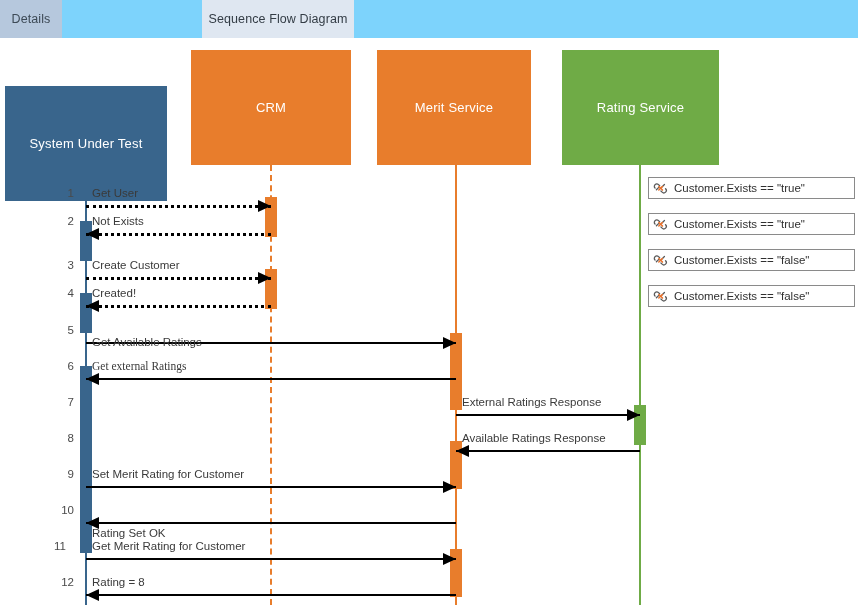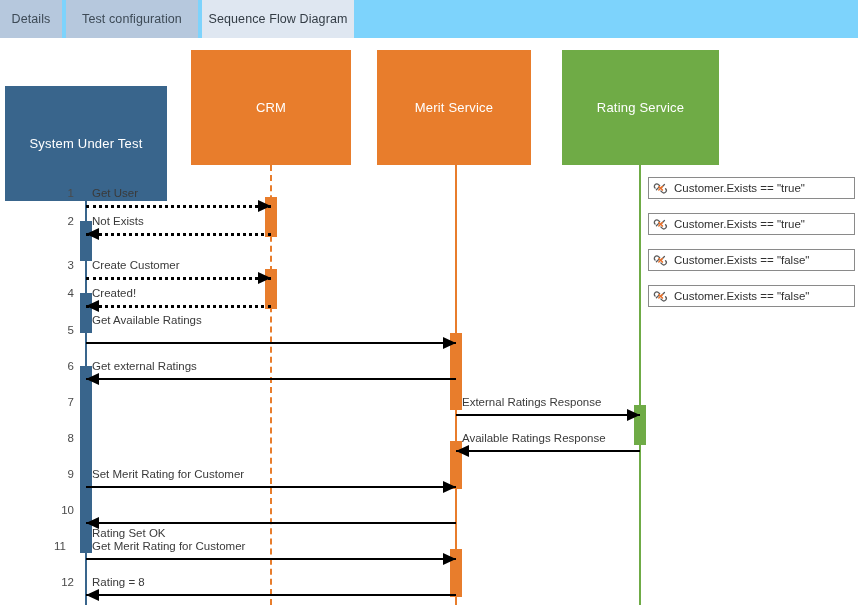--- a/index.html
+++ b/index.html
@@ -84,21 +84,20 @@
   }
   .annicon { width: 15px; height: 15px; flex: 0 0 15px; display:block; }
 </style>
 </head>
 <body>
 
 <div id="root">
 
   <div class="tabbar" id="tabbar">
       <div class="tab inactive" style="left: 0px; width: 62px;">Details</div>
-      <div class="tab inactive" style="left: 66px; width: 132px;">Test configuration</div>
       <div class="tab active" style="left: 202px; width: 152px;">Sequence Flow Diagram</div>
     </div>
 
   <div id="canvas">
       <div class="lifeline " style="left: 85px; top: 165px; height: 440px; background: rgb(57, 101, 140);"></div>
       <div class="lifeline dashed" style="left: 270px; top: 165px; height: 440px; border-left-color: rgb(232, 125, 44);"></div>
       <div class="lifeline " style="left: 455px; top: 165px; height: 440px; background: rgb(232, 125, 44);"></div>
       <div class="lifeline " style="left: 639px; top: 165px; height: 440px; background: rgb(111, 171, 70);"></div>
       <div class="actorbox" style="left: 5px; top: 50px; width: 162px; height: 115px; background: rgb(57, 101, 140); margin-top: 36px;">System Under Test</div>
       <div class="actorbox" style="left: 191px; top: 50px; width: 160px; height: 115px; background: rgb(232, 125, 44);">CRM</div>
@@ -126,25 +125,25 @@
       <div class="shaft dotted" style="left: 86px; top: 277px; width: 185px;"></div>
       <div class="head right" style="left: 258px; top: 272px;"></div>
       <div class="msglabel lft" style="top: 259px; left: 92px; width: 175px;">Create Customer</div>
       <div class="rownum" style="left: 52px; top: 287px;">4</div>
       <div class="shaft dotted" style="left: 86px; top: 305px; width: 185px;"></div>
       <div class="head left" style="left: 86px; top: 300px;"></div>
       <div class="msglabel rgt" style="top: 287px; left: 92px; width: 175px;">Created!</div>
       <div class="rownum" style="left: 52px; top: 324px;">5</div>
       <div class="shaft solid" style="left: 86px; top: 342px; width: 370px;"></div>
       <div class="head right" style="left: 443px; top: 337px;"></div>
-      <div class="msglabel lft" style="top: 314px; left: 92px; width: 360px;">Get Available Ratings</div>
+      <div class="msglabel lft" style="top: 336px; left: 92px; width: 360px;">Get Available Ratings</div>
       <div class="rownum" style="left: 52px; top: 360px;">6</div>
       <div class="shaft solid" style="left: 86px; top: 378px; width: 370px;"></div>
       <div class="head left" style="left: 86px; top: 373px;"></div>
-      <div class="msglabel rgt" style="top: 360px; left: 92px; width: 360px;">Get external Ratings</div>
+      <div class="msglabel rgt" style="top: 360px; left: 92px; width: 360px; font-family: Liberation Serif, serif;">Get external Ratings</div>
       <div class="rownum" style="left: 52px; top: 396px;">7</div>
       <div class="shaft solid" style="left: 456px; top: 414px; width: 184px;"></div>
       <div class="head right" style="left: 627px; top: 409px;"></div>
       <div class="msglabel lft" style="top: 396px; left: 462px; width: 174px;">External Ratings Response</div>
       <div class="rownum" style="left: 52px; top: 432px;">8</div>
       <div class="shaft solid" style="left: 456px; top: 450px; width: 184px;"></div>
       <div class="head left" style="left: 456px; top: 445px;"></div>
       <div class="msglabel rgt" style="top: 432px; left: 462px; width: 174px;">Available Ratings Response</div>
       <div class="rownum" style="left: 52px; top: 468px;">9</div>
       <div class="shaft solid" style="left: 86px; top: 486px; width: 370px;"></div>

